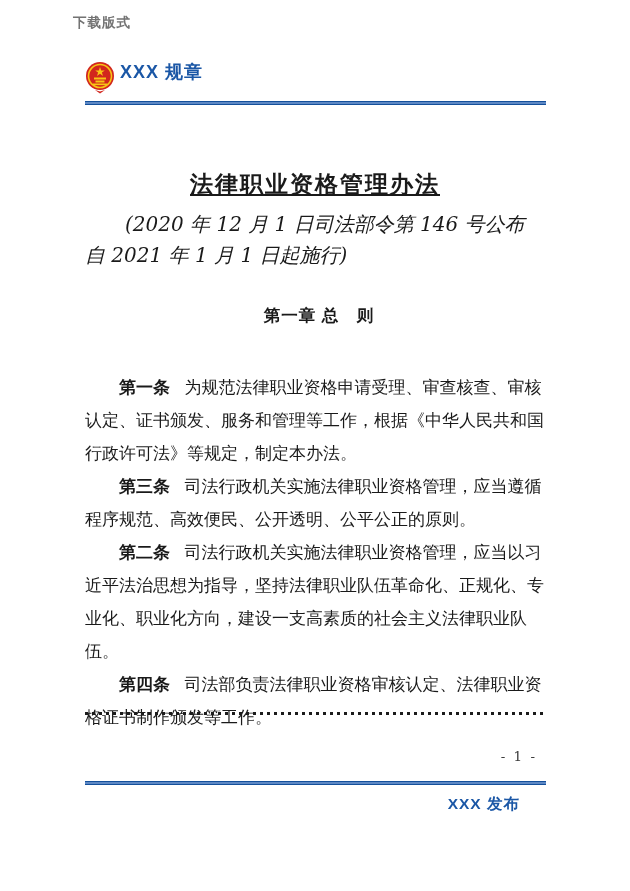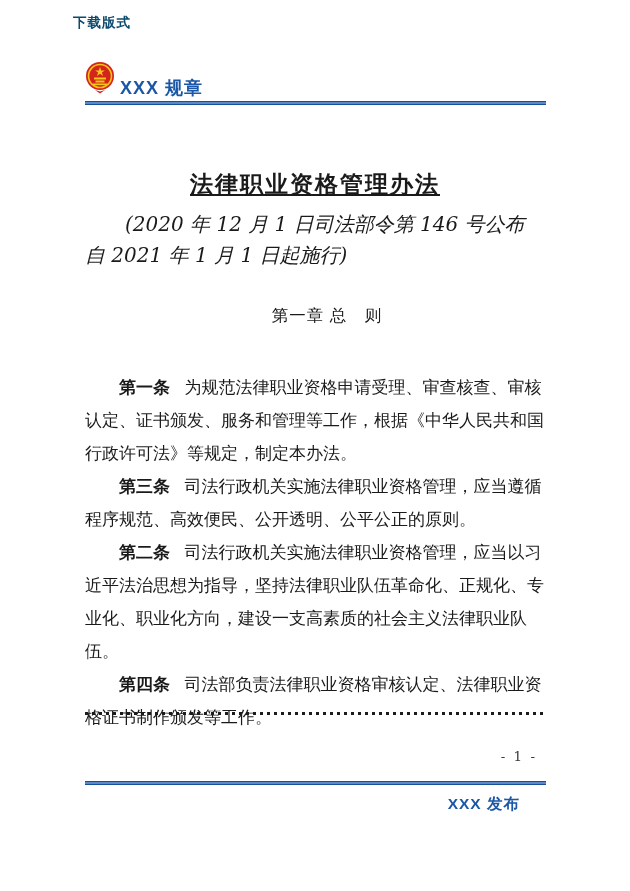--- a/index.html
+++ b/index.html
@@ -2,26 +2,26 @@
 <html><head>
 <meta charset="utf-8">
 <style>
   html,body{margin:0;padding:0;background:#ffffff;}
   .page{
     position:relative;width:630px;height:891px;background:#fff;overflow:hidden;
     font-family:"DejaVu Serif","Liberation Serif",serif;color:#1a1a1a;
   }
   .download-label{
     position:absolute;top:14px;left:73px;
-    font-size:13.5px;font-weight:bold;color:#0c4a6e;letter-spacing:1px;
+    font-size:13.5px;font-weight:bold;color:#737373;letter-spacing:1px;
     text-decoration:none;cursor:pointer;
   }
   .header{
     position:absolute;top:60px;left:85px;width:460px;height:40px;
-    display:flex;align-items:flex-end;
+    display:flex;align-items:flex-start;
   }
   .emblem{width:30px;height:36px;flex:0 0 auto;}
   .org-label{
     margin-left:5px;font-family:"Liberation Sans","DejaVu Sans",sans-serif;
     font-weight:bold;font-size:18px;color:#1b57a6;letter-spacing:1px;
   }
   .blue-rule{
     position:absolute;left:85px;width:461px;height:2px;
     background:#5d88c4;border-top:1.5px solid #15509b;border-bottom:1.5px solid #15509b;
   }
@@ -29,23 +29,23 @@
   .rule-footer{top:781px;}
   .doc-title{
     position:absolute;top:168px;left:85px;width:460px;margin:0;
     text-align:center;font-size:23px;font-weight:bold;letter-spacing:2px;line-height:32px;text-decoration:underline;
   }
   .doc-subtitle{
     position:absolute;top:209px;left:85px;width:460px;margin:0;
     font-style:italic;font-size:20px;line-height:31px;text-indent:2em;
   }
   .chapter-heading{
-    position:absolute;top:305px;left:97px;width:460px;margin:0;
+    position:absolute;top:305px;left:89px;width:460px;margin:0;
     text-align:center;font-family:"Liberation Sans","DejaVu Sans",sans-serif;
-    font-weight:400;font-size:16.5px;letter-spacing:1px;
+    font-weight:700;font-size:16.5px;letter-spacing:1px;
   }
   .articles{
     position:absolute;top:371px;left:85px;width:460px;
     font-size:17px;line-height:33px;
   }
   .articles p{margin:0;text-indent:2em;}
   .art-label{
     font-family:Liberation Serif, serif;
     font-weight:bold;margin-right:0.85em;text-align:center;
   }

